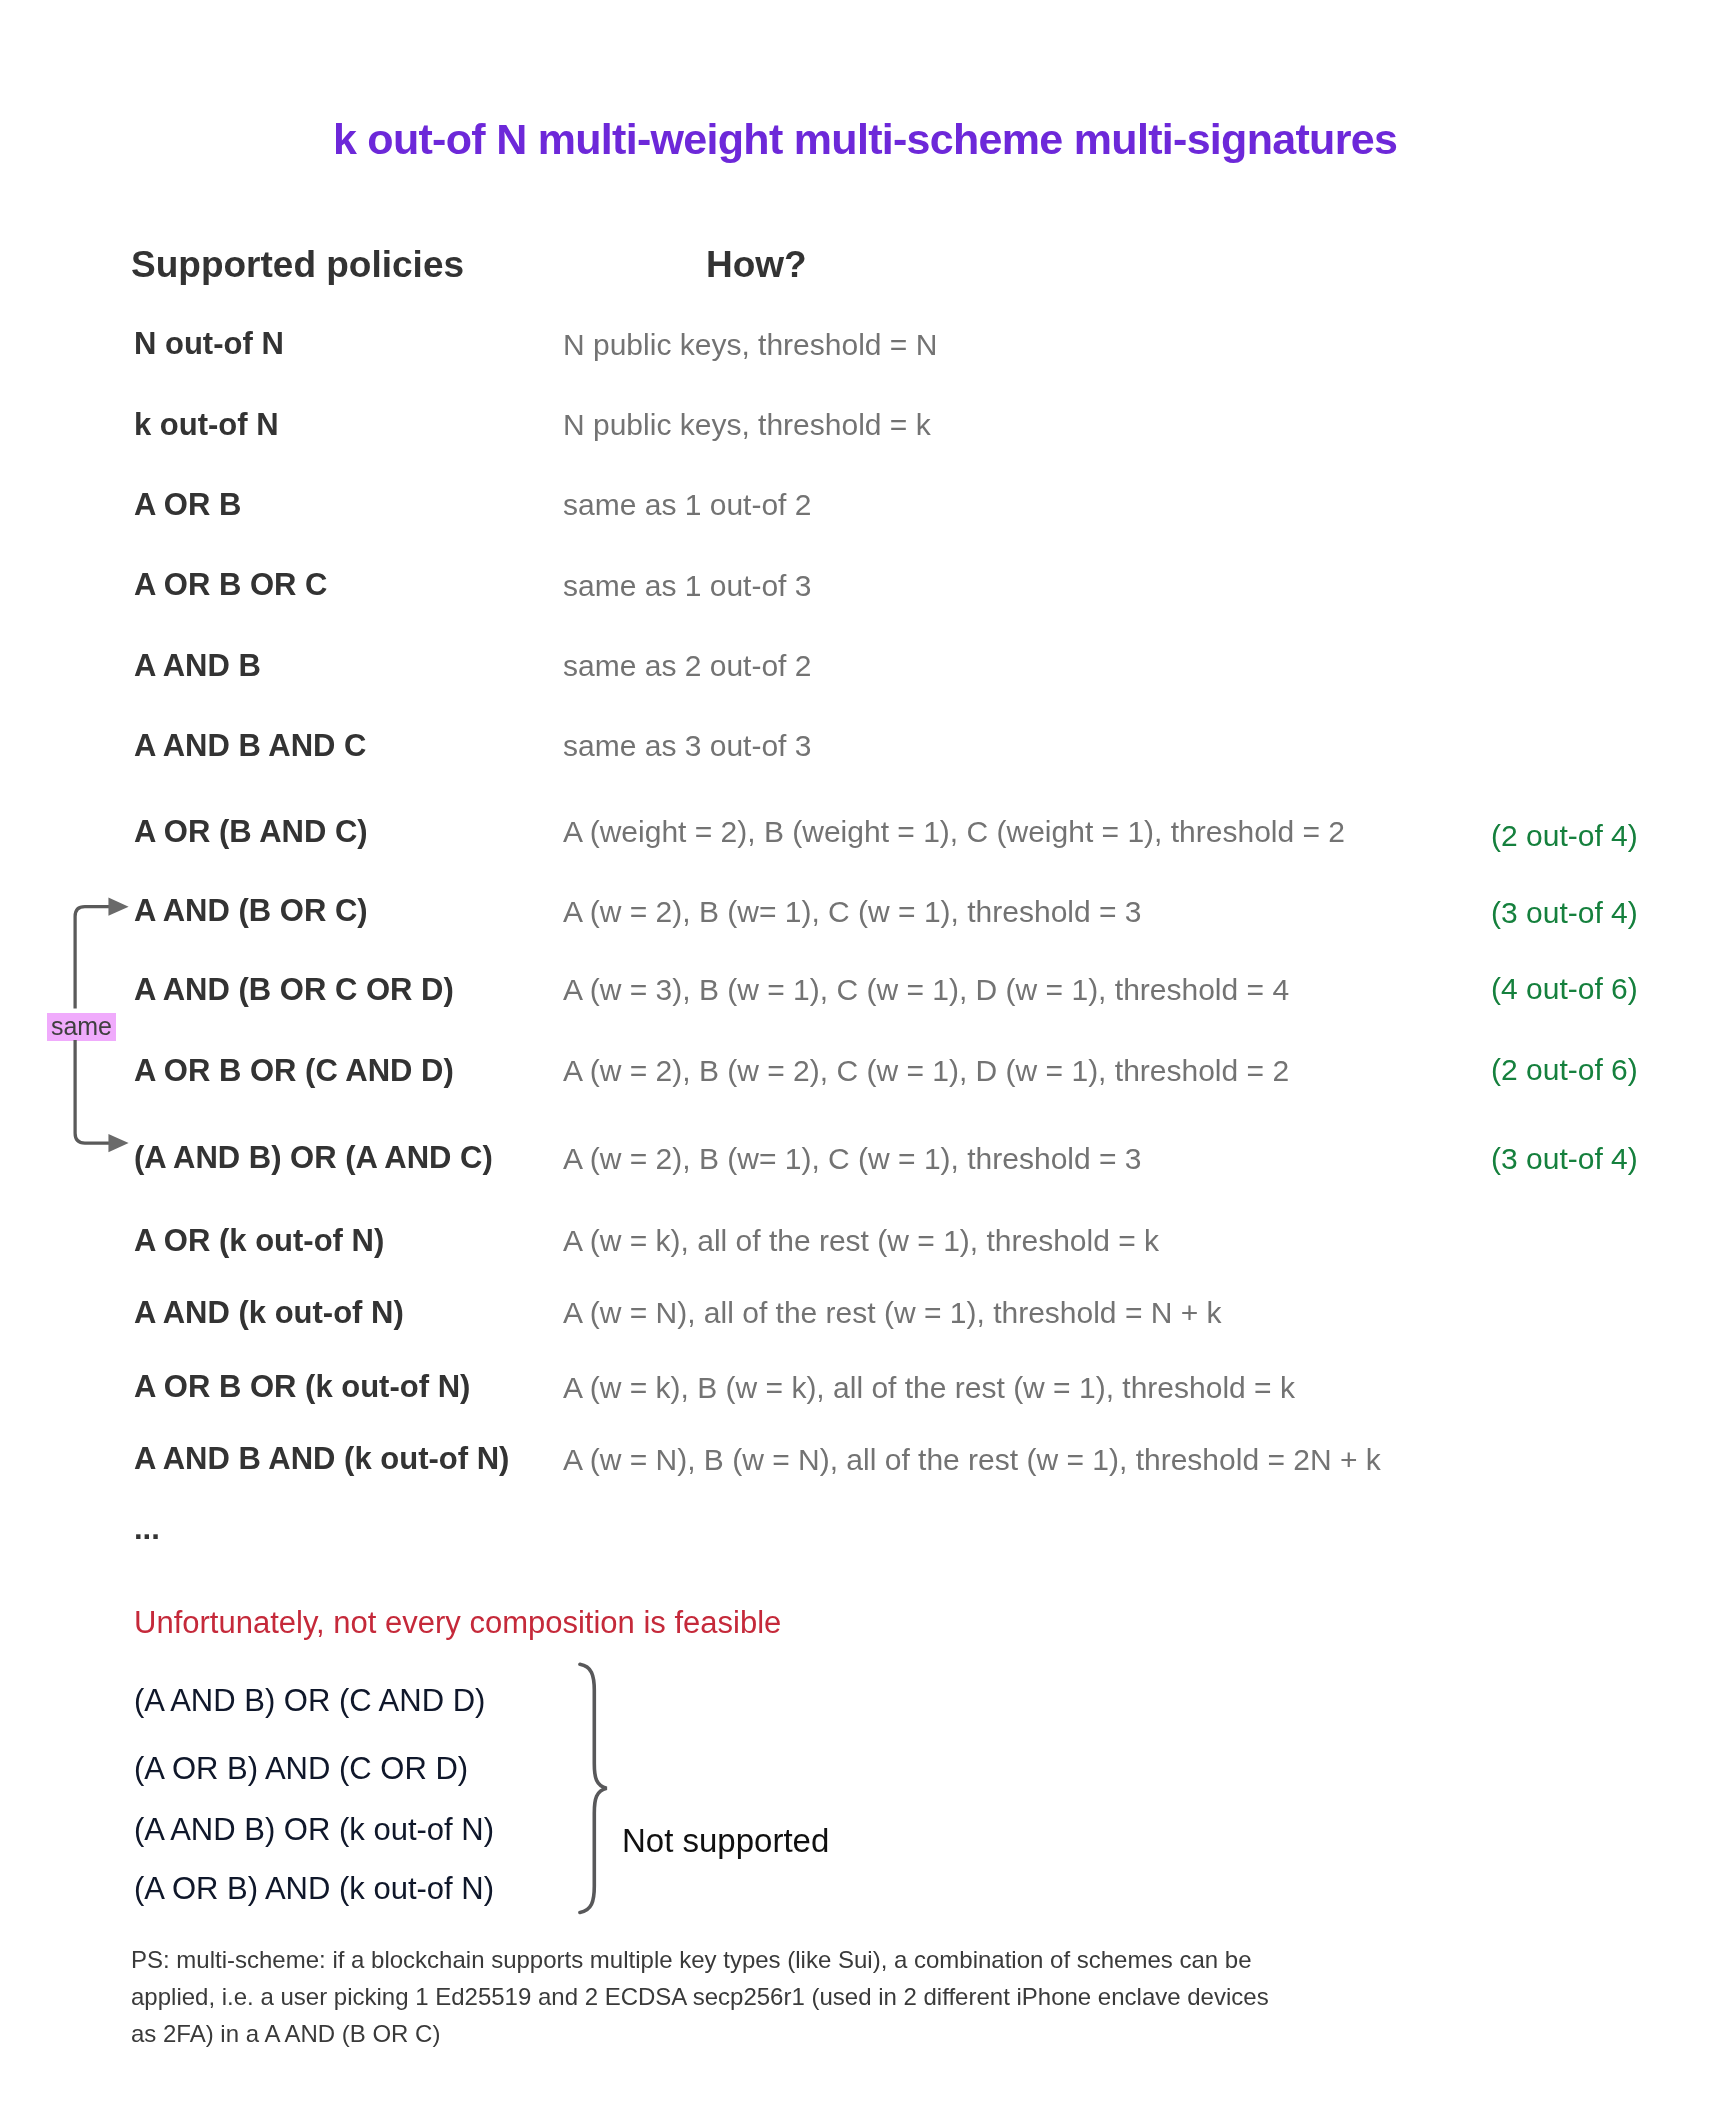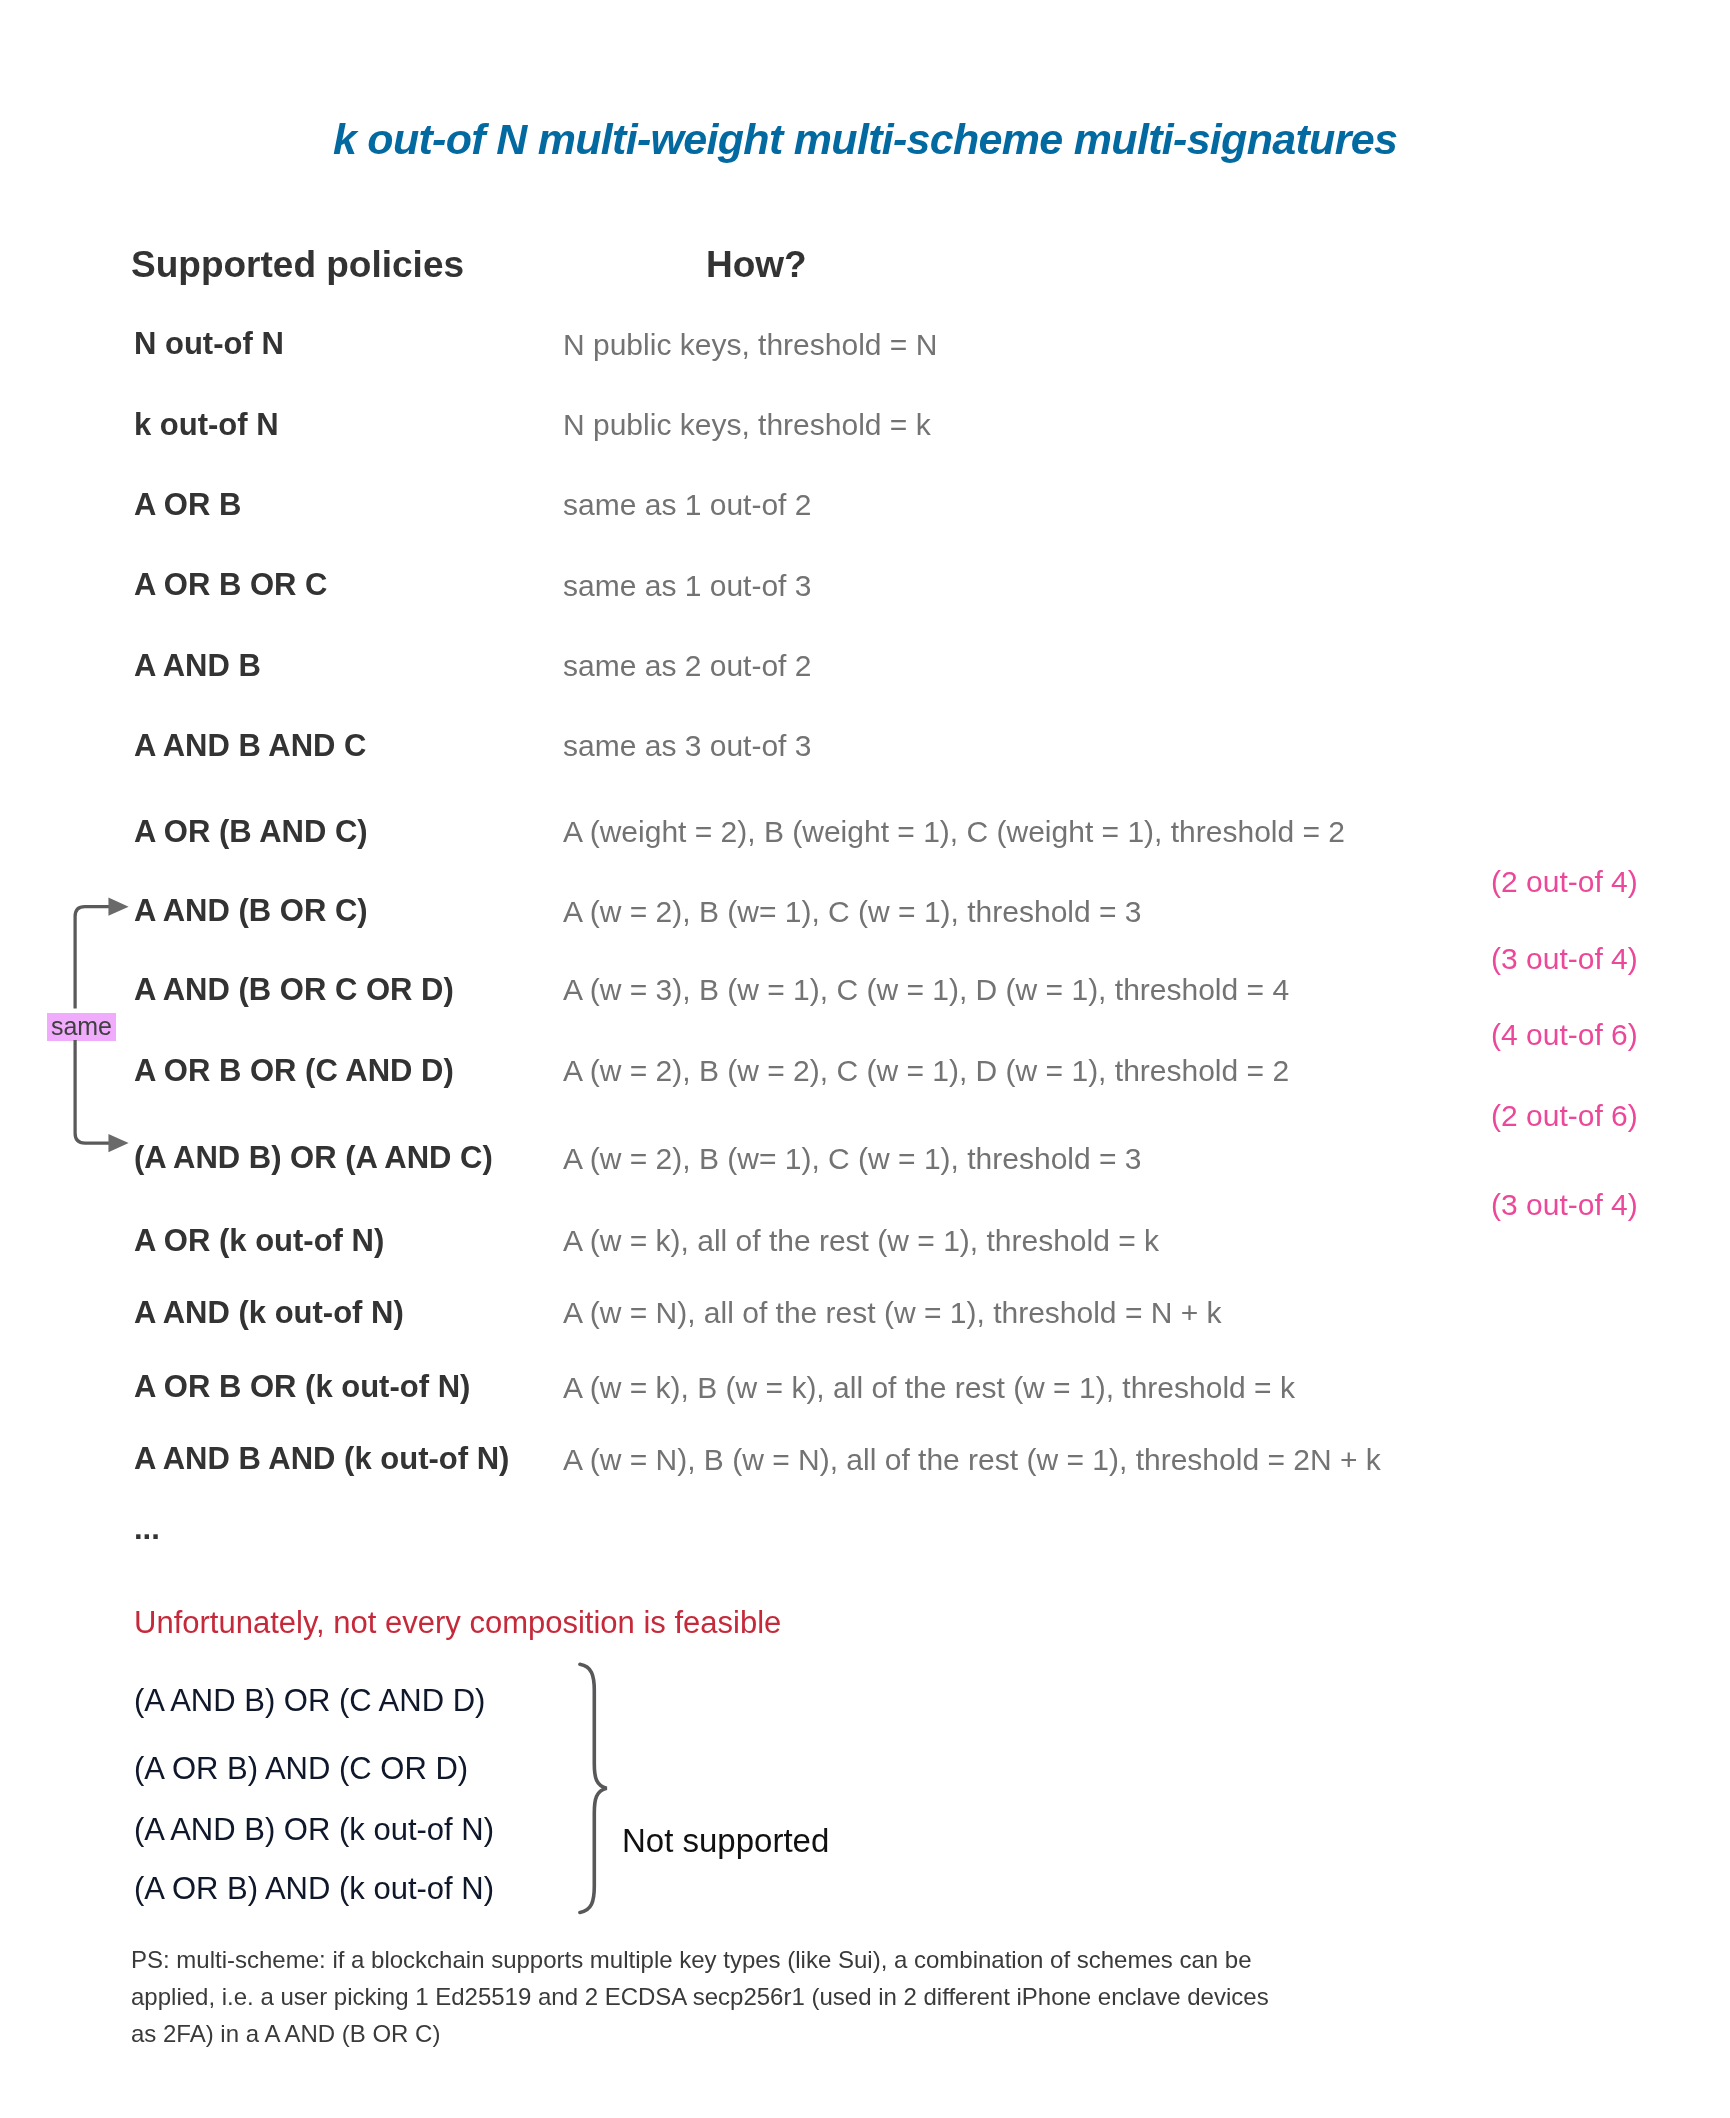--- a/index.html
+++ b/index.html
@@ -7,26 +7,26 @@
     position:relative;
     width:1730px;
     height:2119px;
     background:#ffffff;
     font-family:"Liberation Sans", sans-serif;
     overflow:hidden;
   }
   .abs{position:absolute;line-height:1;white-space:nowrap;}
   .title{
     top:118px;left:0;right:0;text-align:center;
-    font-size:43px;font-weight:700;color:#0369a1;letter-spacing:-0.7px;font-style:italic;
+    font-size:43px;font-weight:700;color:#6d28d9;letter-spacing:-0.7px;
   }
   .col-header{font-weight:700;font-size:37px;color:#333333;}
   .pol{left:134px;font-weight:700;font-size:31px;color:#333333;}
   .how{left:563px;font-size:30px;color:#737373;}
-  .note{left:1491px;font-size:30px;color:#ec4899;margin-top:46px;}
+  .note{left:1491px;font-size:30px;color:#15803d;}
   .ellipsis{left:134px;font-weight:700;font-size:31px;color:#333333;}
   .red-heading{left:134px;top:1607px;font-size:31px;color:#c5293a;}
   .red-item{left:134px;font-size:31px;color:#0f172a;}
   .not-supported{left:622px;top:1776px;font-size:33px;color:#101010;margin-top:48px;}
   .same-label{
     left:47px;top:1013px;font-size:25px;color:#3f3f3f;
     background:#f0abfc;padding:1.3px 3.9px;
   }
   .ps{
     left:131px;top:1941px;width:1567px;

